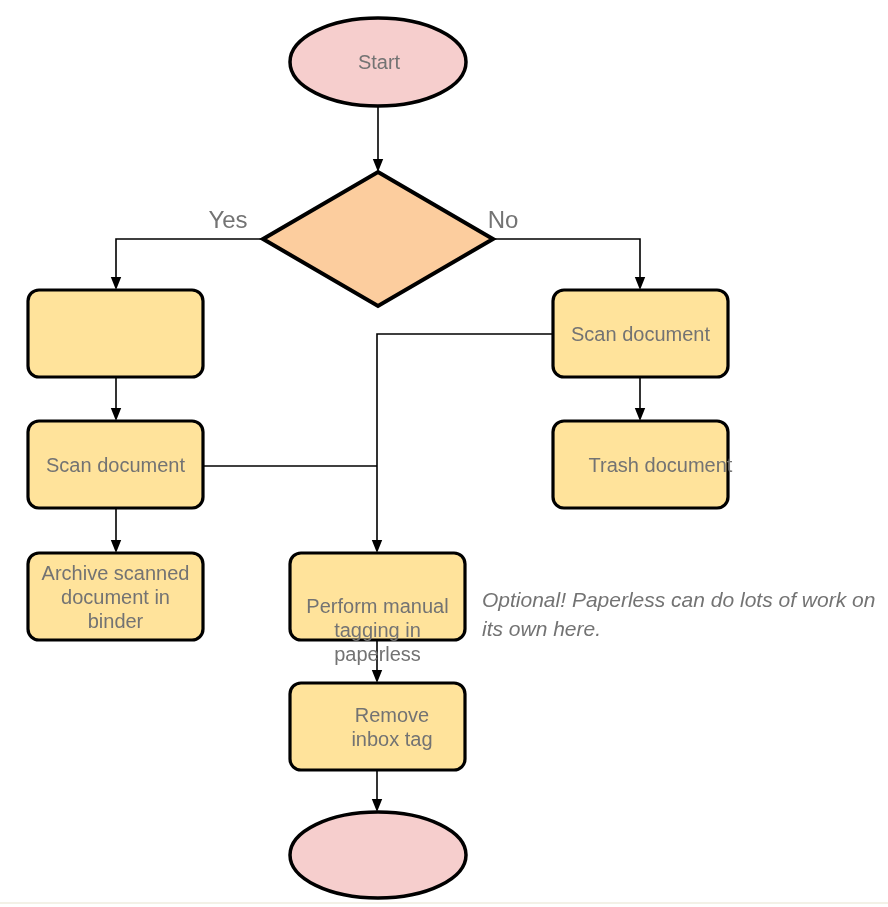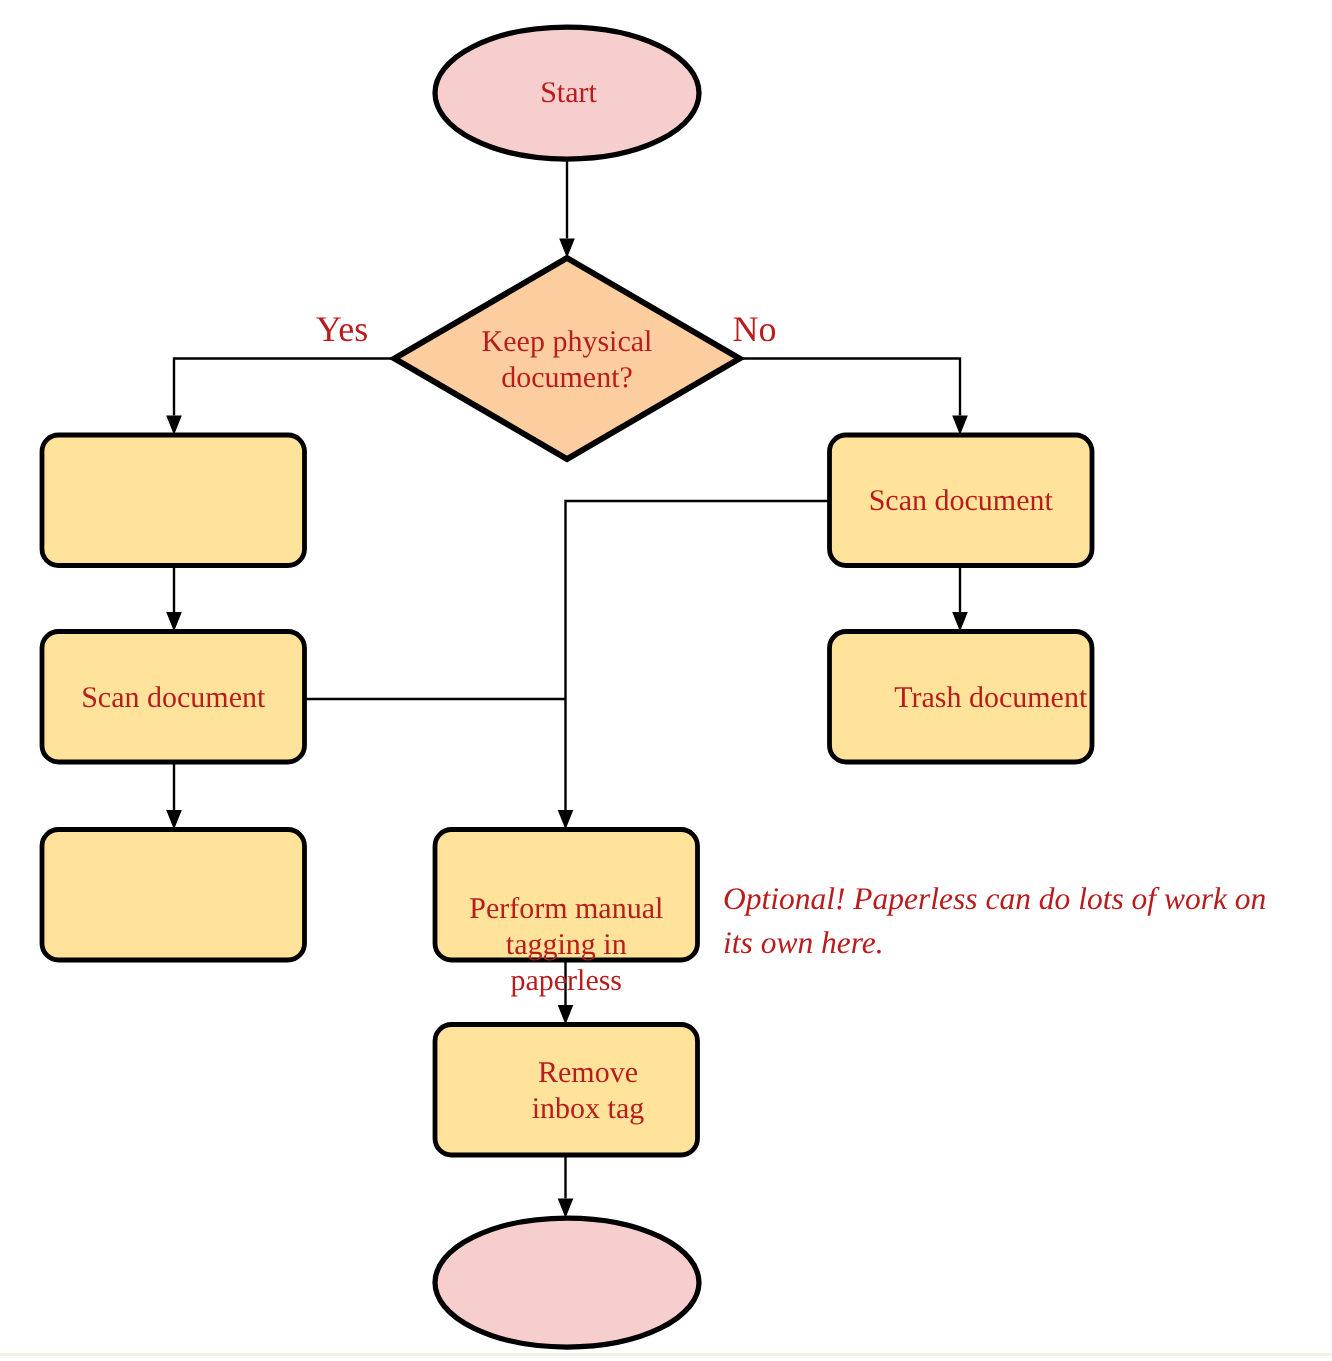--- a/index.html
+++ b/index.html
@@ -5,22 +5,22 @@
   html, body {
     margin: 0;
     padding: 0;
     background: #ffffff;
   }
   .canvas {
     position: relative;
     width: 888px;
     height: 907px;
     background: #ffffff;
-    font-family: Liberation Serif, serif;
-    color: #b91c1c;
+    font-family: Liberation Sans, sans-serif;
+    color: #737373;
     overflow: hidden;
   }
   .canvas svg {
     position: absolute;
     left: 0;
     top: 0;
   }
   .node-label {
     position: absolute;
     display: flex;
@@ -112,26 +112,27 @@
 
     <rect class="shape-rect" x="290" y="683" width="175" height="87" rx="11" ry="11" fill="#ffe39b"></rect>
 
     <ellipse class="shape-ellipse" cx="378" cy="855" rx="88" ry="43" fill="#f6cecd"></ellipse>
 
     <rect x="0" y="902" width="888" height="2" fill="#f3f1e7"></rect>
   </svg>
 
   <div class="node-label" style="left:291px; top:18px; width:176px; height:88px;">Start</div>
 
-  <div class="node-label" style="left:266px; top:174px; width:224px; height:131px;">Keep physical
-document?</div>
 
 
   <div class="node-label" style="left:28px; top:421px; width:175px; height:87px;">Scan document</div>
 
+  <div class="node-label" style="left:28px; top:553px; width:175px; height:87px;">Archive scanned
+document in
+binder</div>
 
   <div class="node-label" style="left:553px; top:290px; width:175px; height:87px;">Scan document</div>
 
   <div class="node-label" style="left:553px; top:421px; width:175px; height:87px;padding-left:20px;">Trash document</div>
 
   <div class="node-label" style="left:290px; top:586px; width:175px; height:87px;">Perform manual
 tagging in
 paperless</div>
 
   <div class="node-label" style="left:290px; top:683px; width:204px; height:87px;">Remove

